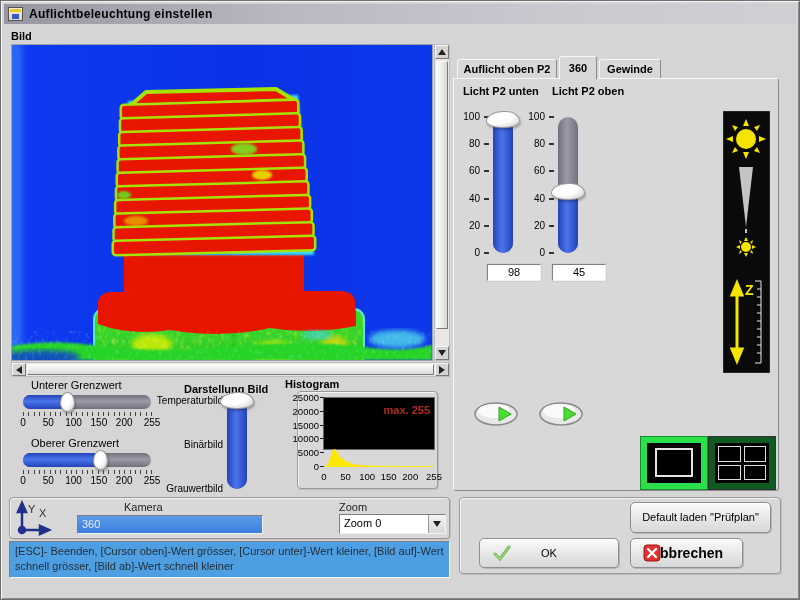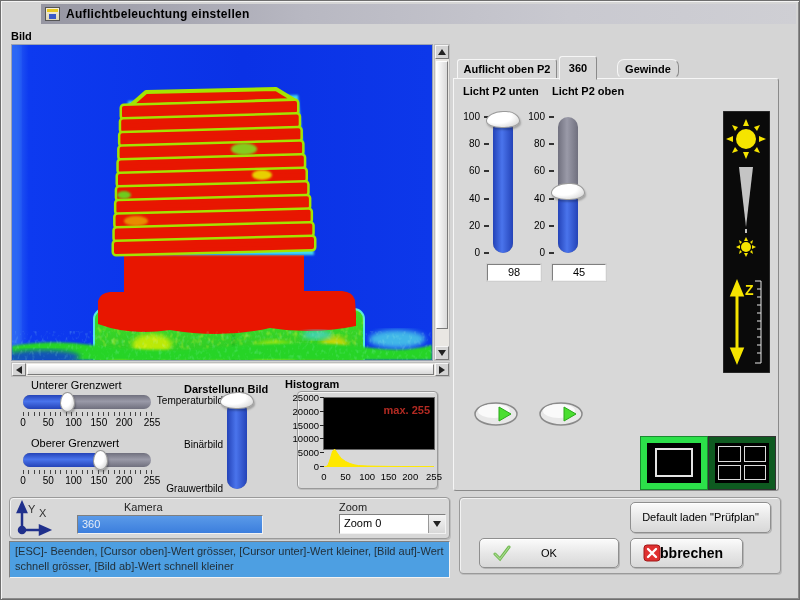--- a/index.html
+++ b/index.html
@@ -6,21 +6,21 @@
   *{box-sizing:border-box;}
   .window{
     position:relative;width:800px;height:600px;background:#d5d5d5;
     font-family:"Liberation Sans","DejaVu Sans",sans-serif;color:#000;
     border:1px solid #6e6e6e;box-shadow:inset 1px 1px 0 #f4f4f4, inset -1px -1px 0 #8a8a8a;
     overflow:hidden;
   }
   .titlebar{
     position:absolute;left:3px;top:3px;right:3px;height:20px;
     background:linear-gradient(to right,#9696a2,#b8b8c2 35%,#c9c9d0 70%,#cfcfd4);
-    display:flex;align-items:center;padding-left:4px;margin-left:37px;
+    display:flex;align-items:center;padding-left:4px;
   }
   .titlebar .title{font-size:12px;font-weight:bold;margin-left:6px;letter-spacing:.3px;}
   .app-icon{width:15px;height:14px;background:linear-gradient(#f5f0da,#ded7b8);border:1px solid #555;position:relative;}
   .app-icon::before{content:"";position:absolute;left:1px;top:1px;width:11px;height:3px;background:#e8c820;}
   .app-icon::after{content:"";position:absolute;left:3px;top:6px;width:7px;height:5px;background:#3a58c8;}
 
   .lbl{position:absolute;font-size:11px;white-space:nowrap;}
   .bold{font-weight:bold;}
   .frame{position:absolute;border-radius:4px;border:1px solid #9a9a9a;box-shadow:inset 1px 1px 0 #f2f2f2, 1px 1px 0 #bdbdbd;background:#d8d8d8;}
 
@@ -212,21 +212,21 @@
         <div class="tri-rt"></div>
       </div>
   </div>
 
   <div class="tab" style="left:456px;width:100px;">
       <span>Auflicht oben P2</span>
     </div>
   <div class="tab sel" style="left:558px;width:38px;">
       <span>360</span>
     </div>
-  <div class="tab" style="left:616px;width:62px;border-radius:7px;">
+  <div class="tab" style="left:598px;width:62px;">
       <span>Gewinde</span>
     </div>
   <div class="tabpage"></div>
 
   <div class="lbl bold" style="left:462px;top:84px;z-index:4;">Licht P2 unten</div>
   <div class="lbl bold" style="left:551px;top:84px;z-index:4;">Licht P2 oben</div>
 
   <div class="vslider" style="left:456px;top:108px;height:152px;z-index:4;">
     <div class="vscale">
         <div class="vtick-label" style="top: 100%;">0</div>

